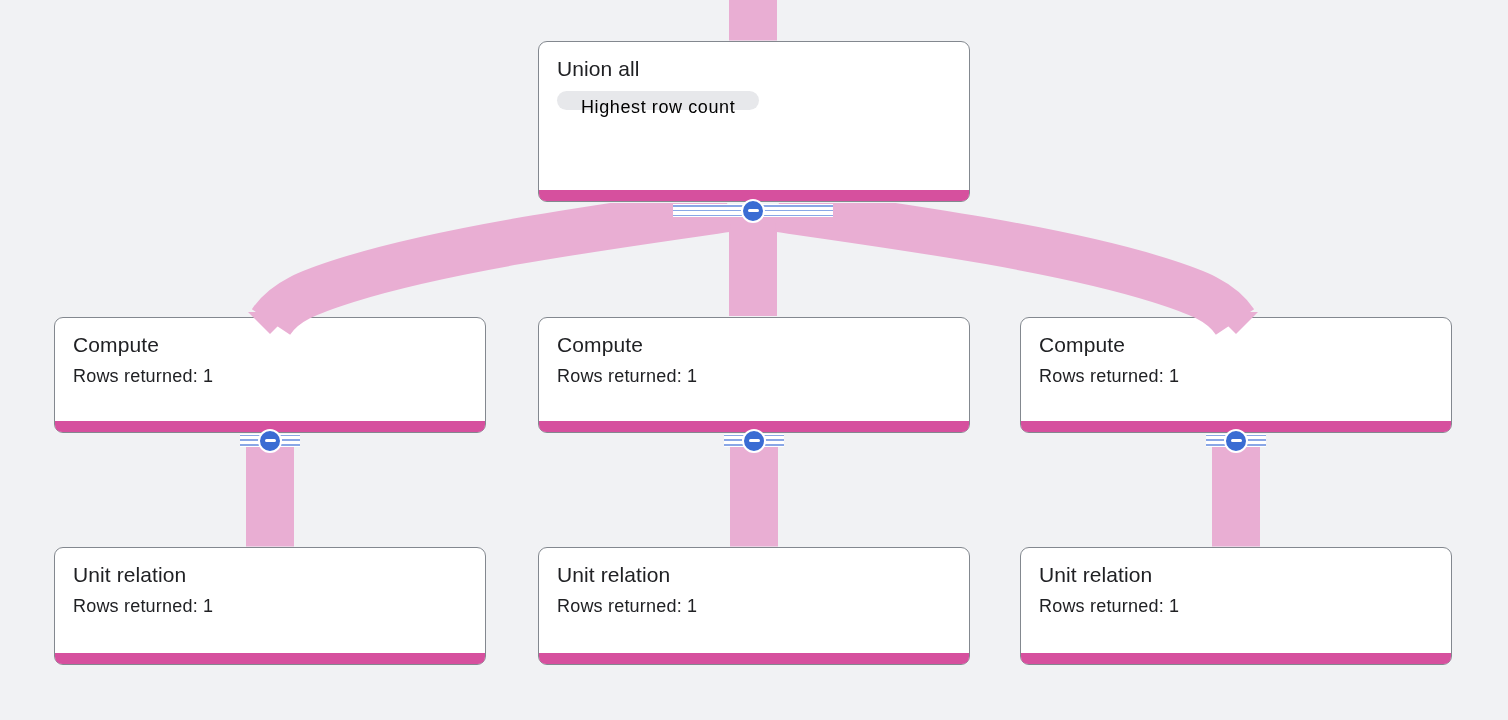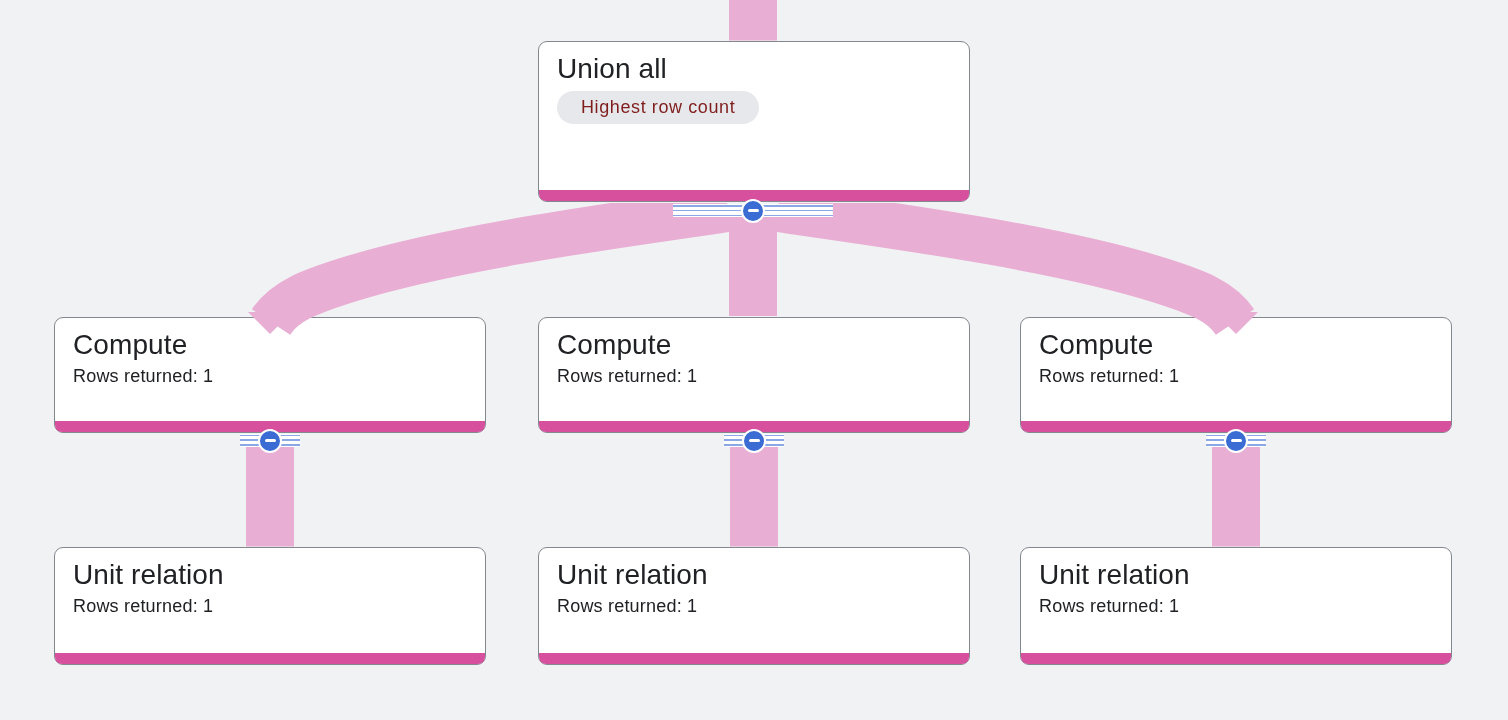--- a/index.html
+++ b/index.html
@@ -9,31 +9,31 @@
   }
   
   .edges{position:absolute;left:0;top:0;z-index:3;pointer-events:none;}
   
   .card{
     position:absolute;z-index:2;box-sizing:border-box;background:#ffffff;
     border:1.5px solid #83888f;border-radius:9px;padding:13px 18px 0 18px;
     cursor:pointer;
   }
   .card-title{
-    font-size:28px;line-height:28px;font-weight:500;color:#202124;
+    font-size:21px;line-height:28px;font-weight:500;color:#202124;
     letter-spacing:.1px;
   }
   .card-rows{
     font-size:18px;line-height:26px;font-weight:400;color:#202124;
     margin-top:4px;letter-spacing:.2px;
   }
   .badge-row{margin:8px 0 2px 0;}
   .badge{
-    display:inline-block;background:#e7e8eb;color:#7f1d1d;
-    font-size:18px;line-height:33px;height:33px;padding:0 24px;
+    display:inline-block;background:#e7e8eb;color:#000000;
+    font-size:18px;line-height:33px;height:19px;padding:0 24px;
     border-radius:17px;letter-spacing:.6px;
   }
   .card-bar{
     position:absolute;left:0;right:0;bottom:0;height:11px;
     background:#d6509e;border-radius:0 0 7px 7px;
   }
   .union{left:538px;top:41px;width:432px;height:161px;}
   .compute-left {left:54px;  top:317px;width:432px;height:116px;}
   .compute-mid  {left:538px; top:317px;width:432px;height:116px;}
   .compute-right{left:1020px;top:317px;width:432px;height:116px;}

